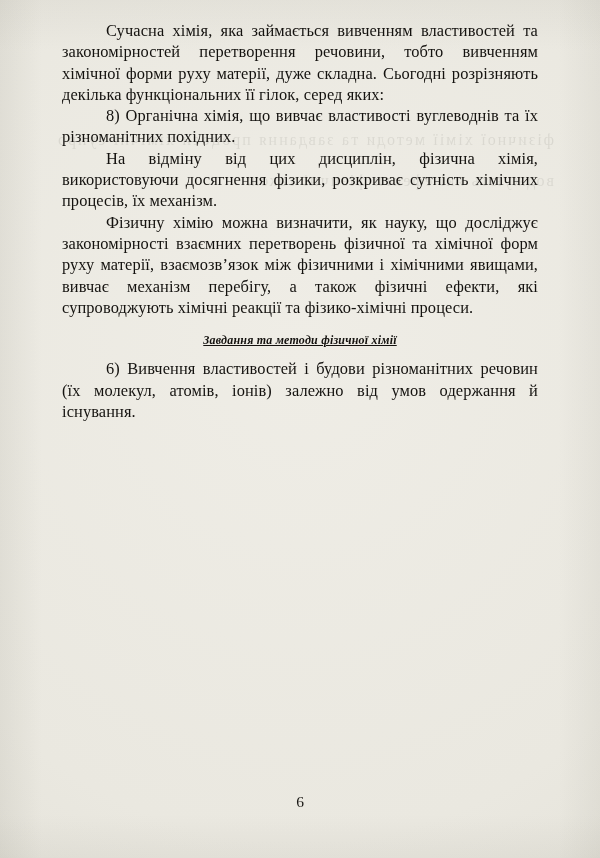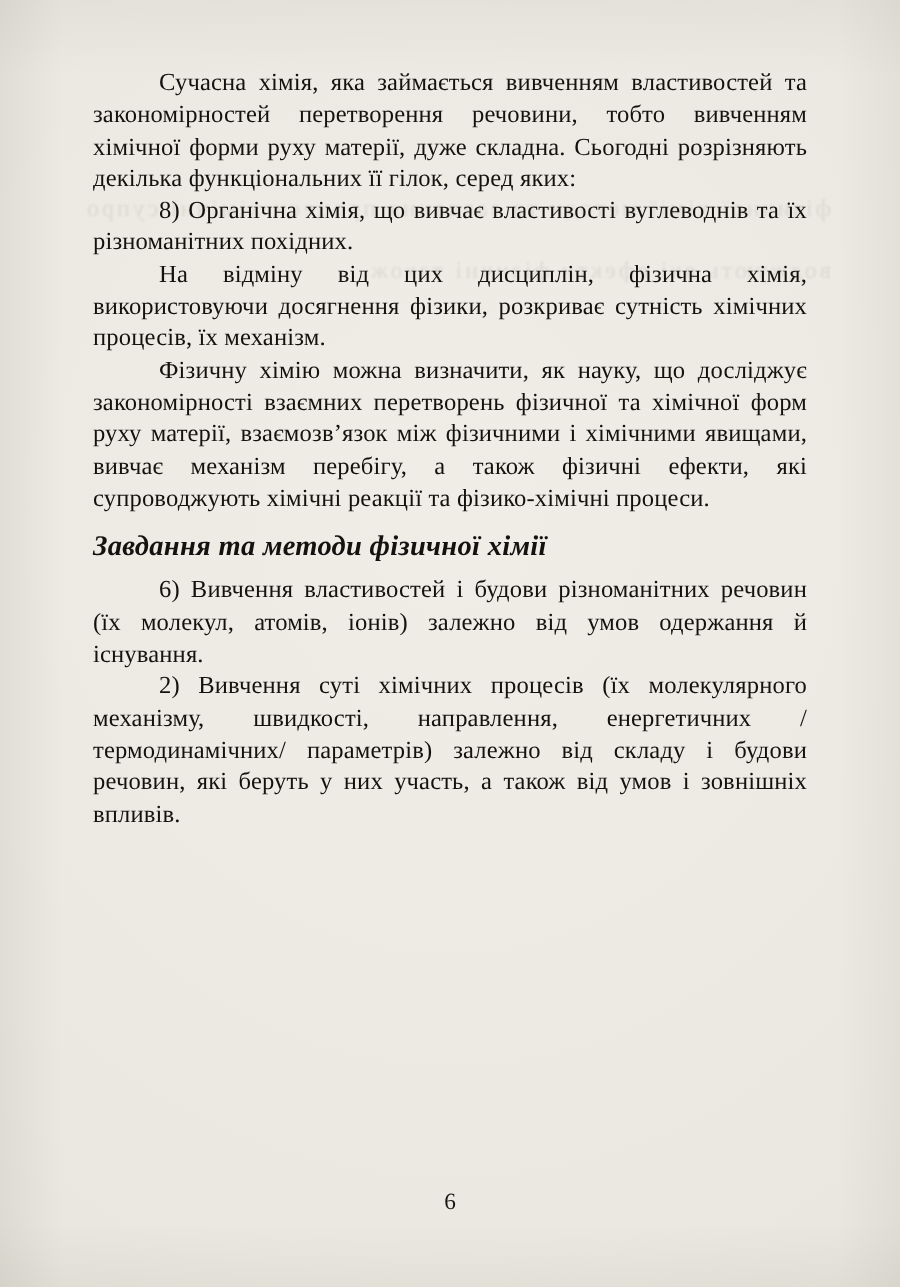--- a/index.html
+++ b/index.html
@@ -31,47 +31,48 @@
       linear-gradient(90deg, rgba(120,118,105,0.10) 0%, rgba(120,118,105,0.00) 7%,
                       rgba(120,118,105,0.00) 93%, rgba(120,118,105,0.08) 100%),
       linear-gradient(180deg, rgba(120,118,105,0.07) 0%, rgba(120,118,105,0.00) 6%,
                       rgba(120,118,105,0.00) 95%, rgba(120,118,105,0.07) 100%);
     pointer-events: none;
   }
 
   .page {
     position: absolute;
     inset: 0;
-    padding: 44px 62px 0 62px;
+    padding: 20px 62px 0 62px;
     box-sizing: border-box;
   }
 
   .textblock {
     width: 476px;
   }
 
   p.para {
     margin: 0;
     text-align: justify;
     text-justify: inter-word;
     font-size: 16.4px;
     line-height: 21.3px;
     letter-spacing: 0.1px;
     text-indent: 44px;
     -webkit-font-smoothing: none;
   }
 
   h2.section-heading {
     margin: 12px 0 7px 0;
-    text-align: left;
-    font-size: 19px;
+    text-align: center;
+    font-size: 12px;
     line-height: 21.3px;
     font-weight: bold;
     font-style: italic;
     letter-spacing: 0.2px;
+    text-decoration: underline;
   }
 
   .pagenum {
     position: absolute;
     left: 0;
     right: 0;
     top: 793px;
     text-align: center;
     font-size: 15.5px;
     color: #1a1815;
@@ -116,19 +117,18 @@
 
     <p class="para">На відміну від цих дисциплін, фізична хімія, використовуючи досягнення фізики, розкриває сутність хімічних процесів, їх механізм.</p>
 
     <p class="para">Фізичну хімію можна визначити, як науку, що досліджує закономірності взаємних перетворень фізичної та хімічної форм руху матерії, взаємозв’язок між фізичними і хімічними явищами, вивчає механізм перебігу, а також фізичні ефекти, які супроводжують хімічні реакції та фізико-хімічні процеси.</p>
 
     <h2 class="section-heading">Завдання та методи фізичної хімії</h2>
 
 
     <p class="para">6) Вивчення властивостей і будови різноманітних речовин (їх молекул, атомів, іонів) залежно від умов одержання й існування.</p>
 
-    <p class="para">2) Вивчення суті хімічних процесів (їх молекулярного механізму, швидкості, направлення, енергетичних /термодинамічних/ параметрів) залежно від складу і будови речовин, які беруть у них участь, а також від умов і зовнішніх впливів.</p>
 
 
   </div>
 </div>
 
 <div class="pagenum">6</div>
 
 </body></html>

